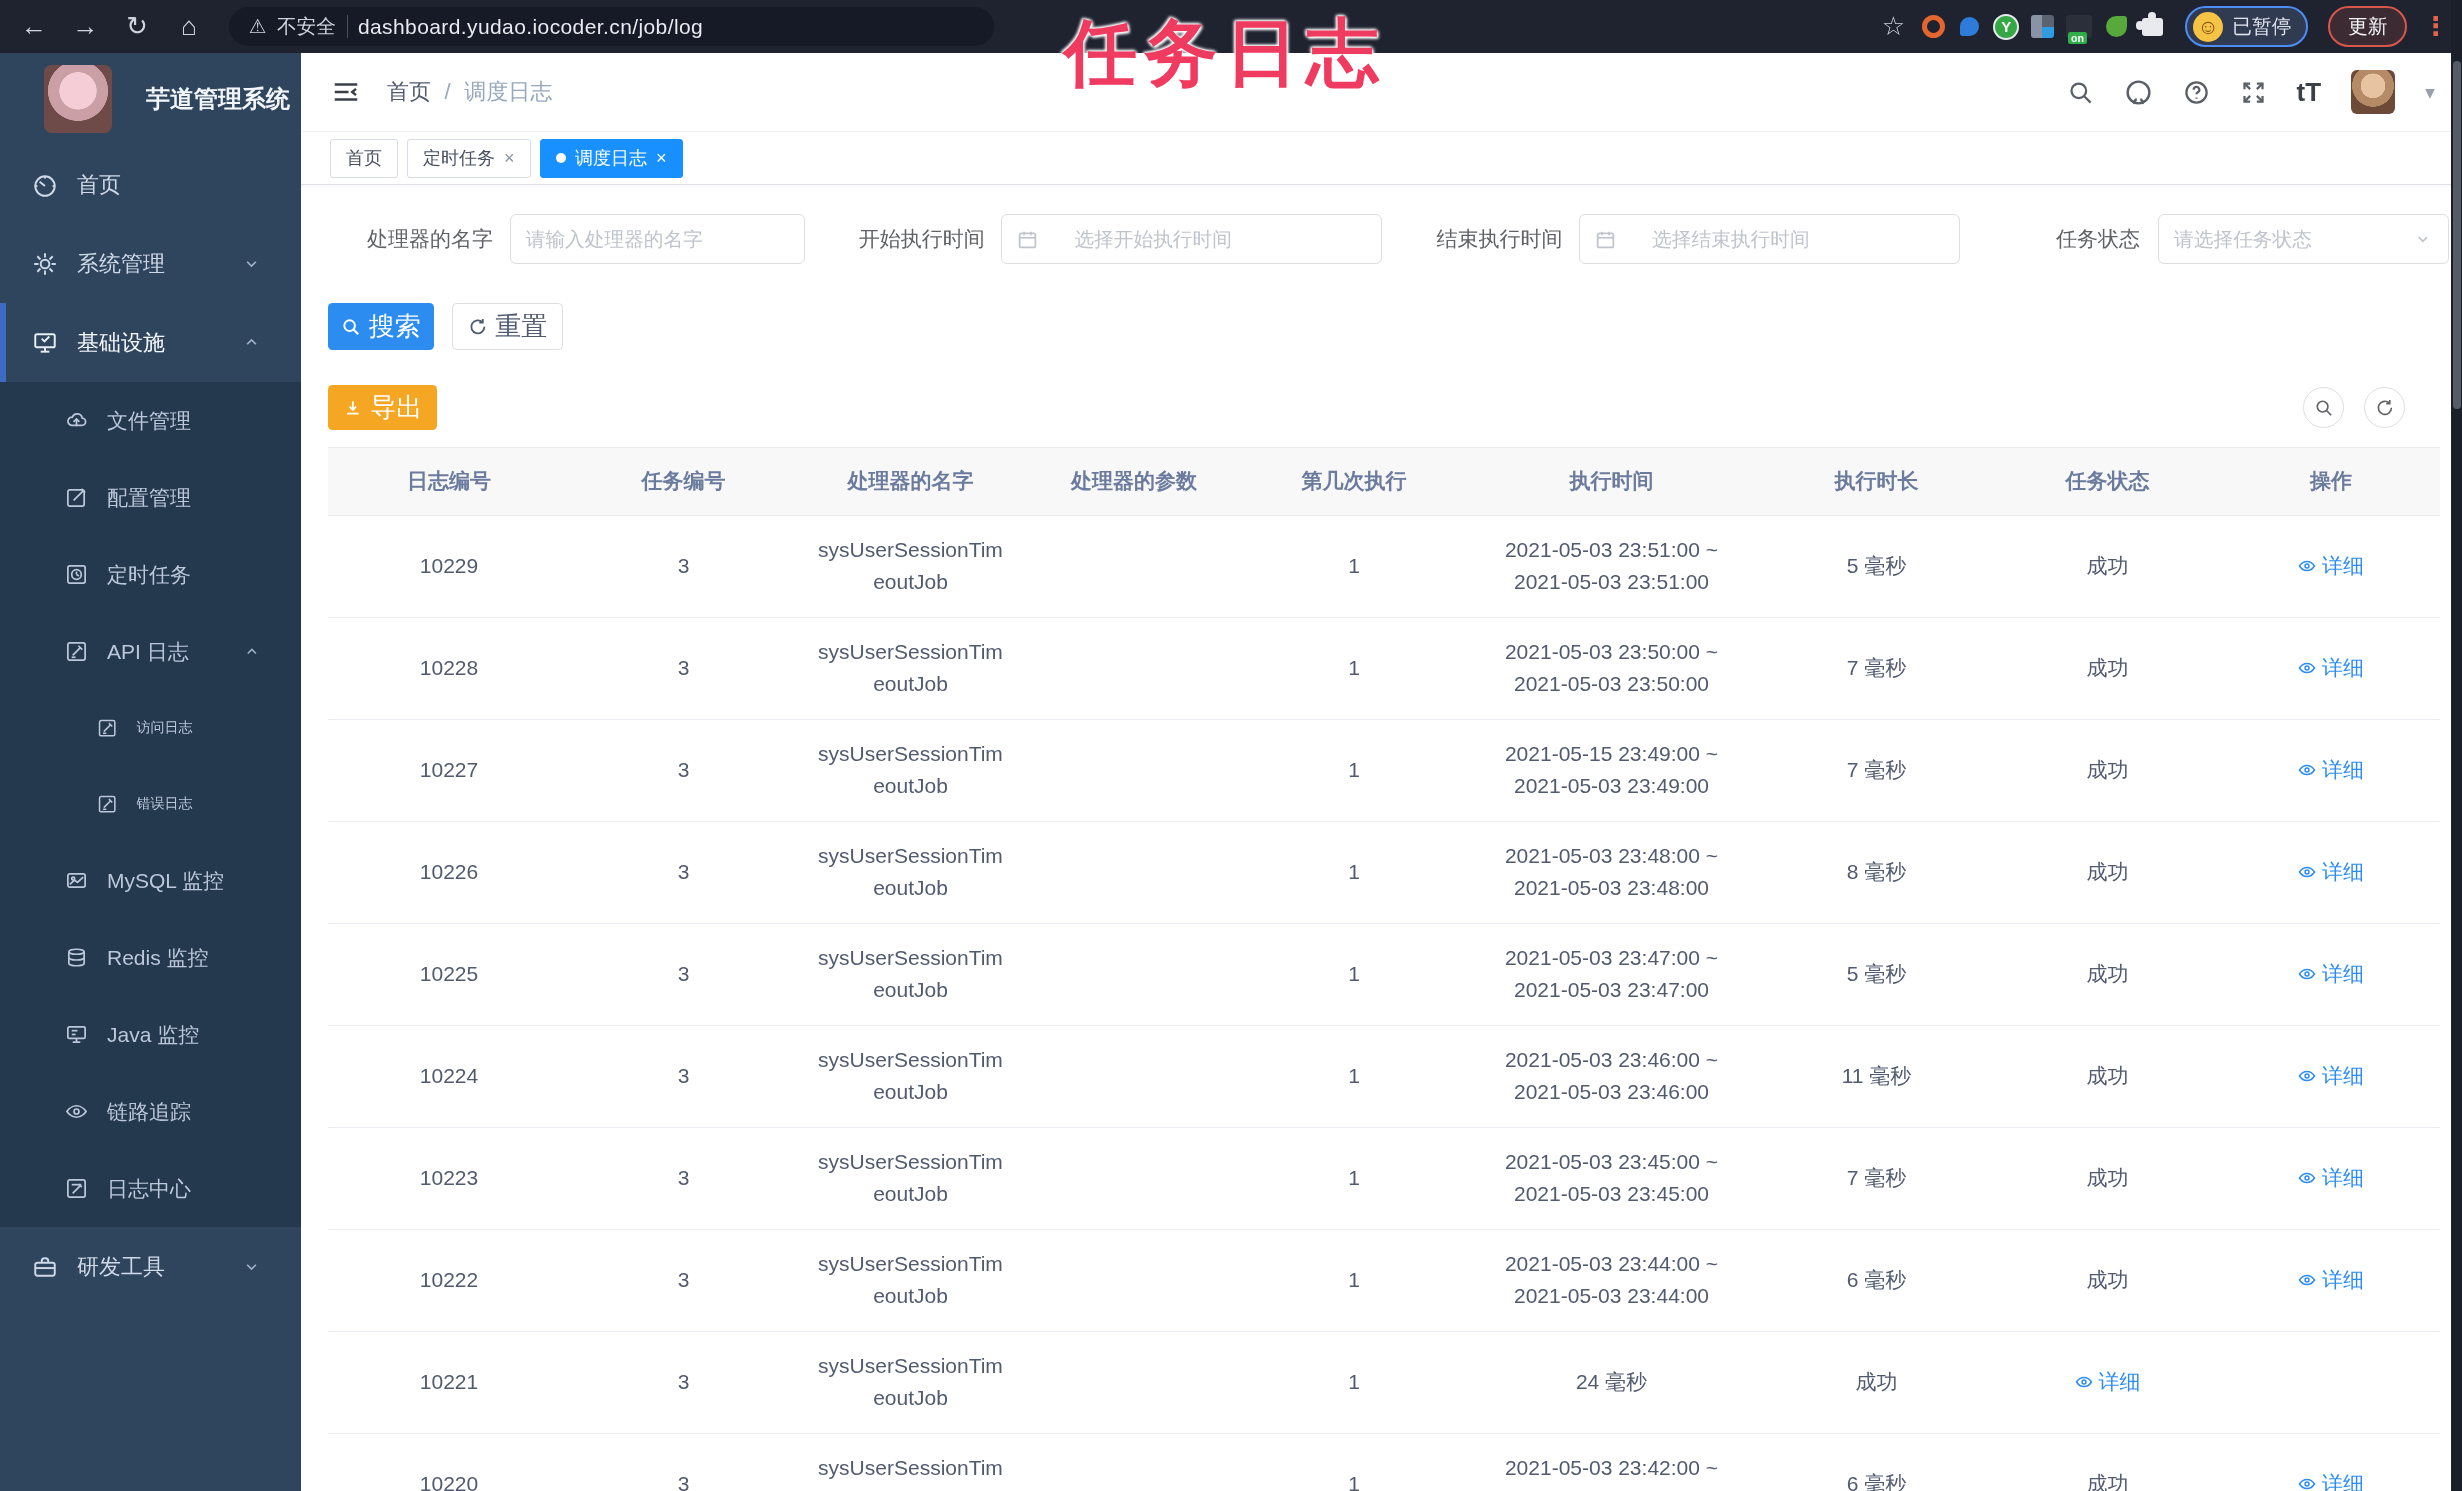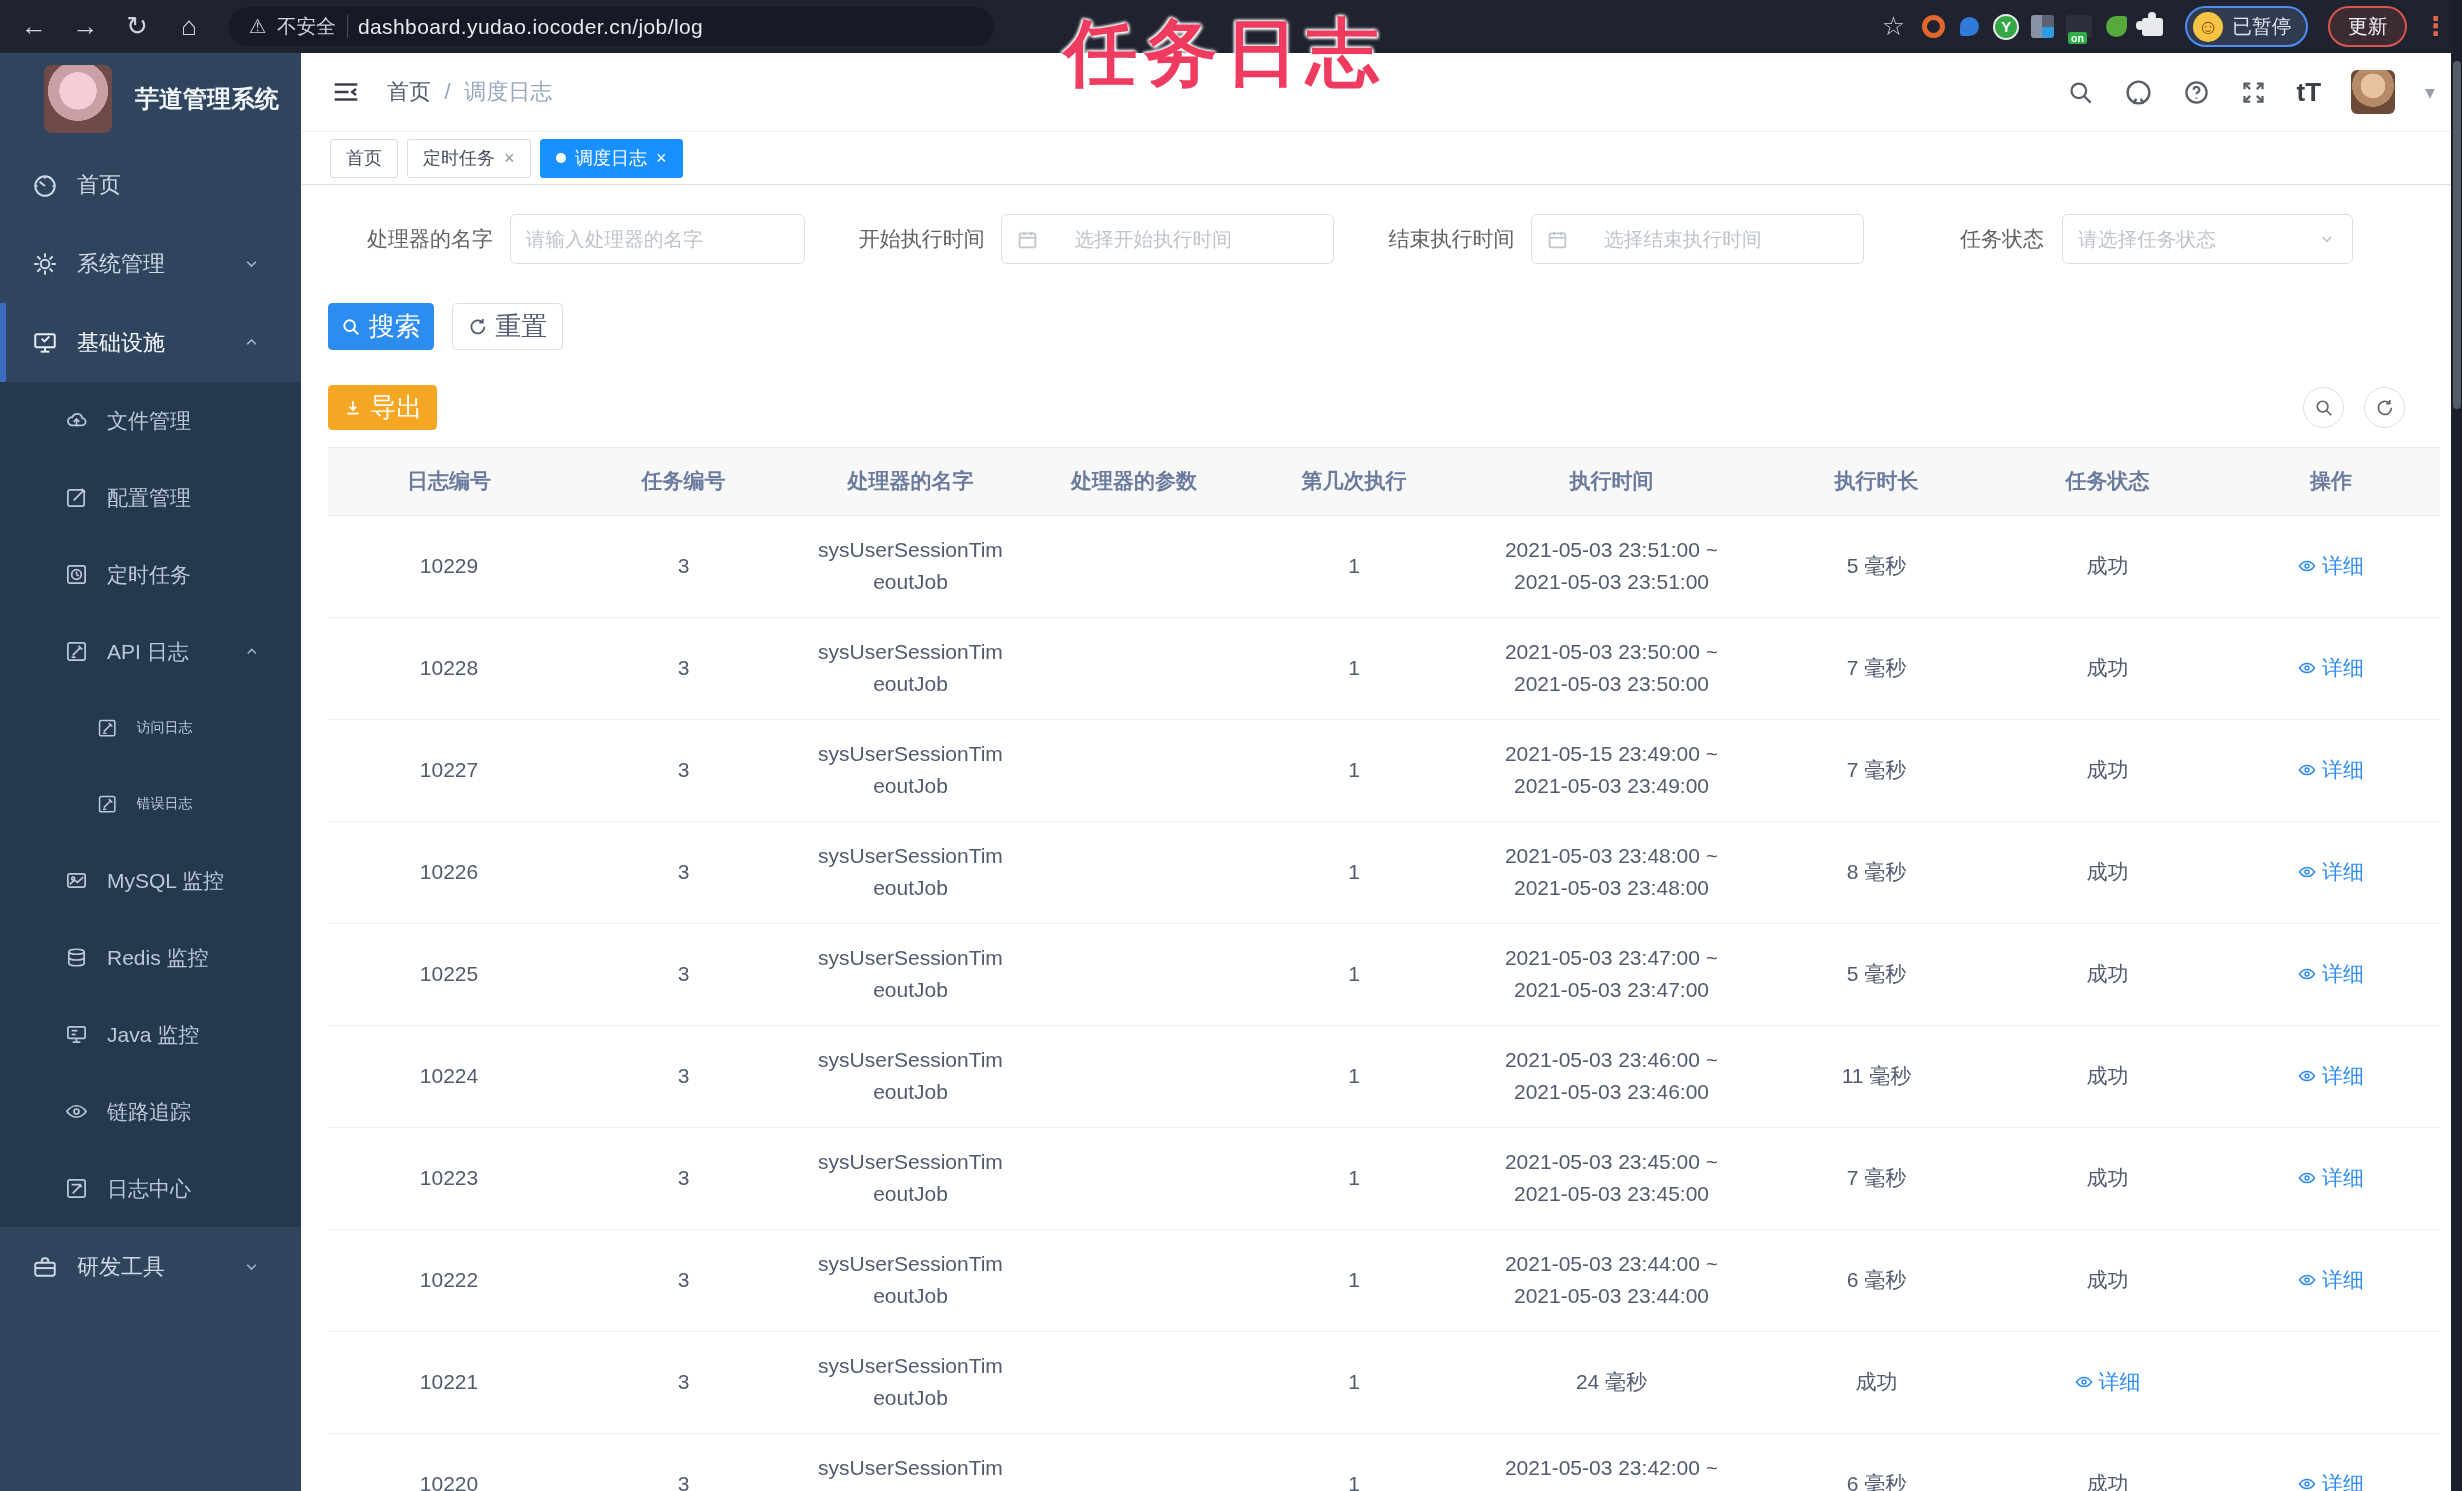--- a/index.html
+++ b/index.html
@@ -43,21 +43,21 @@
   .update-pill { display:flex; align-items:center; height:41px; padding:0 18px; margin-left:12px;
                  border:2.3px solid #d9564a; border-radius:21px; background:rgba(217,86,74,0.16);
                  color:#f2f4f8; font-size:19.7px; }
   .menu-dots { color:#e2654f; font-size:26px; letter-spacing:1.5px; margin-left:7.6px; font-weight:bold; }
 
   
   .app { display:flex; height:1438px; }
 
   
   .sidebar { width:301px; background:#2f455e; flex:0 0 auto; color:#cfd8e6; overflow:hidden; }
-  .logo-row { height:92px; display:flex; align-items:center; gap:23px; padding-left:44px; }
+  .logo-row { height:92px; display:flex; align-items:center; gap:34px; padding-left:44px; }
   .logo-img { width:68px; height:68px; border-radius:7.6px; flex:0 0 auto;
               background:radial-gradient(circle at 50% 38%,#f5cdd6 0 34%,#caa0a6 35% 55%,#6e4a49 56% 100%); }
   .logo-title { font-size:24px; font-weight:bold; color:#f2f6fb; }
   .mi { display:flex; align-items:center; gap:19px; height:79px; padding-left:32px; position:relative;
         font-size:22px; color:#cfd8e6; cursor:pointer; }
   .mi .arrow { margin-left:auto; margin-right:39px; color:#9fb0c6; }
   .mi.active-parent { border-left:6px solid #3d6bc2; padding-left:26px; color:#f4f7fb; }
   .submenu { background:#24384e; }
   .mi.l2 { height:77px; padding-left:65px; font-size:21px; color:#bcc8da; }
   .mi.l3 { height:76px; padding-left:97px; font-size:14px; color:#bcc8da; }
@@ -85,21 +85,21 @@
   .tag.active .close { color:#fff; }
   .tag-dot { width:10.6px; height:10.6px; border-radius:50%; background:#fff; }
 
   .content { padding:29px 25px 0 27px; flex:1; overflow:hidden; }
   .filter-row { display:flex; align-items:center; margin-left:36px; }
   .f-label { font-size:21px; color:#606266; text-align:right; flex:0 0 auto; }
   .f-input { height:50px; border:1.5px solid #dcdee2; border-radius:6px; background:#fff;
              display:flex; align-items:center; gap:10.6px; padding:0 15px; flex:0 0 auto; }
   .f-input .ph { font-size:19.7px; color:#bfc4cc; white-space:nowrap; }
   .f-input svg { flex:0 0 auto; }
-  .w390 { width:295px; } .w440 { width:333px;gap:36px; } .w384 { width:291px; }
+  .w390 { width:295px; } .w440 { width:381px;gap:36px; } .w384 { width:291px; }
   .lw170 { width:129px; margin-right:16.7px; } .lw112 { width:85px; margin-right:18px; }
   .gap68 { margin-right:51px; } .gap126 { margin-right:95px; }
   .sel-caret { margin-left:auto; color:#c0c4cc; }
 
   .btn-row { margin-top:39px; display:flex; align-items:center; gap:18px; }
   .btn { display:flex; align-items:center; justify-content:center; gap:7.6px; height:47px;
          border-radius:4.5px; font-size:26px; cursor:pointer; border:0.8px solid transparent; }
   .btn-primary { width:106px; background:#2d8cf0; color:#fff; }
   .btn-plain { width:111px; background:#fff; color:#515a6e; border-color:#dcdee2; }
   .export-row { margin-top:35px; display:flex; align-items:center; }

